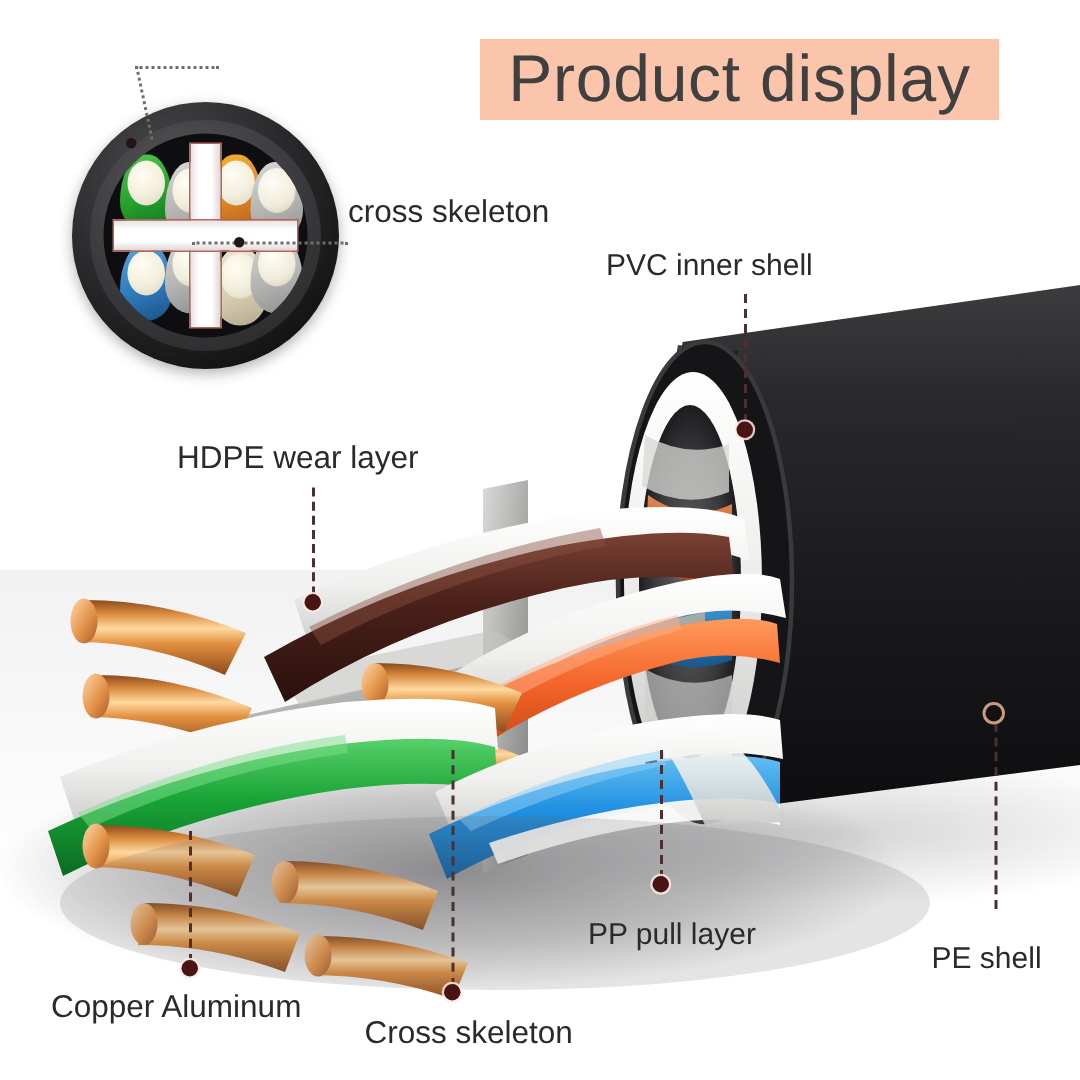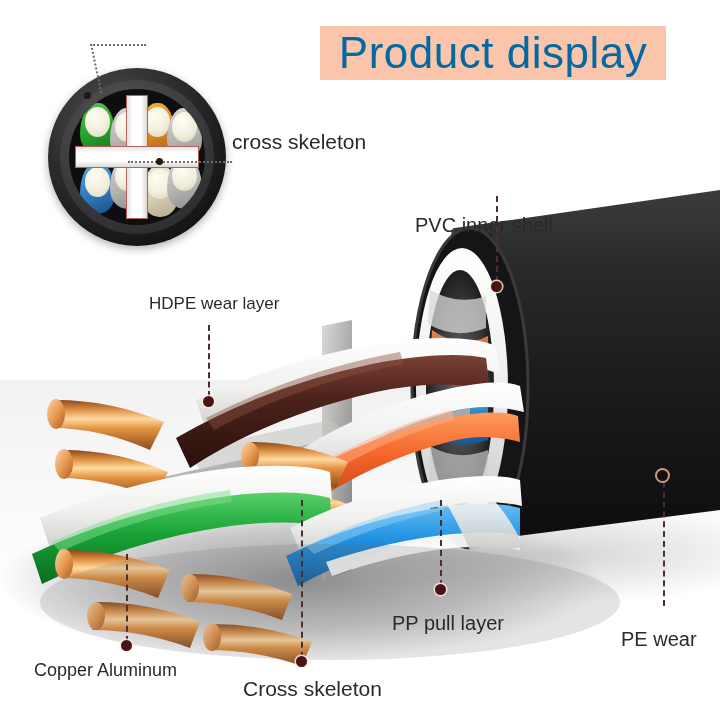--- a/index.html
+++ b/index.html
@@ -35,39 +35,39 @@
     position: absolute;
     left: 320px; top: 26px;
     width: 346px; height: 54px;
     background: #fac5ab;
     display: flex;
     align-items: center;
     justify-content: center;
   }
   .title-banner .title-text {
     font-size: 44px;
-    color: #0369a1;
+    color: #404040;
     letter-spacing: 0.5px;
     line-height: 1;
     white-space: nowrap;
   }
 
   
   .label {
     position: absolute;
     font-size: 20px;
     color: #2a2a2a;
     white-space: nowrap;
     line-height: 1;
   }
   .label.lbl-four      { left: 18px;  top: 18px;  font-size: 22px; }
   .label.lbl-cross-top { left: 232px; top: 131px; font-size: 21px; }
-  .label.lbl-pvc       { left: 415px; top: 167px; margin-top: 48px; }
-  .label.lbl-hdpe      { left: 118px; top: 295px; font-size: 17px; margin-left: 31px; }
-  .label.lbl-copper    { left: 34px;  top: 661px; font-size: 18px; }
+  .label.lbl-pvc       { left: 404px; top: 167px; }
+  .label.lbl-hdpe      { left: 118px; top: 295px; font-size: 21px; }
+  .label.lbl-copper    { left: 34px;  top: 661px; font-size: 21px; }
   .label.lbl-cross-bot { left: 243px; top: 678px; font-size: 21px; }
   .label.lbl-pp        { left: 392px; top: 613px; }
   .label.lbl-pe        { left: 621px; top: 629px; }
 
   
   .leader {
     position: absolute;
     pointer-events: none;
   }
   .leader-v {
@@ -358,21 +358,21 @@
   <div class="label lbl-pvc">PVC inner shell</div>
 
   <div class="label lbl-hdpe">HDPE wear layer</div>
 
   <div class="label lbl-copper">Copper Aluminum</div>
 
   <div class="label lbl-cross-bot">Cross skeleton</div>
 
   <div class="label lbl-pp">PP pull layer</div>
 
-  <div class="label lbl-pe">PE wear</div>
+  <div class="label lbl-pe">PE shell</div>
 
   <div class="leader leader-h" style="left:90px; top:44px; width:56px;"></div>
   <div class="leader leader-diag" style="left:90px; top:44px; height:50px; transform: rotate(-12deg);"></div>
   <div class="dot tiny-dark" style="left:84px; top:92px;"></div>
 
   <div class="leader leader-h" style="left:128px; top:161px; width:104px;"></div>
   <div class="dot tiny-dark" style="left:156px; top:158px;"></div>
 
   <div class="leader leader-v" style="left:496px; top:196px; height:86px;"></div>
   <div class="dot" style="left:491px; top:281px;"></div>

